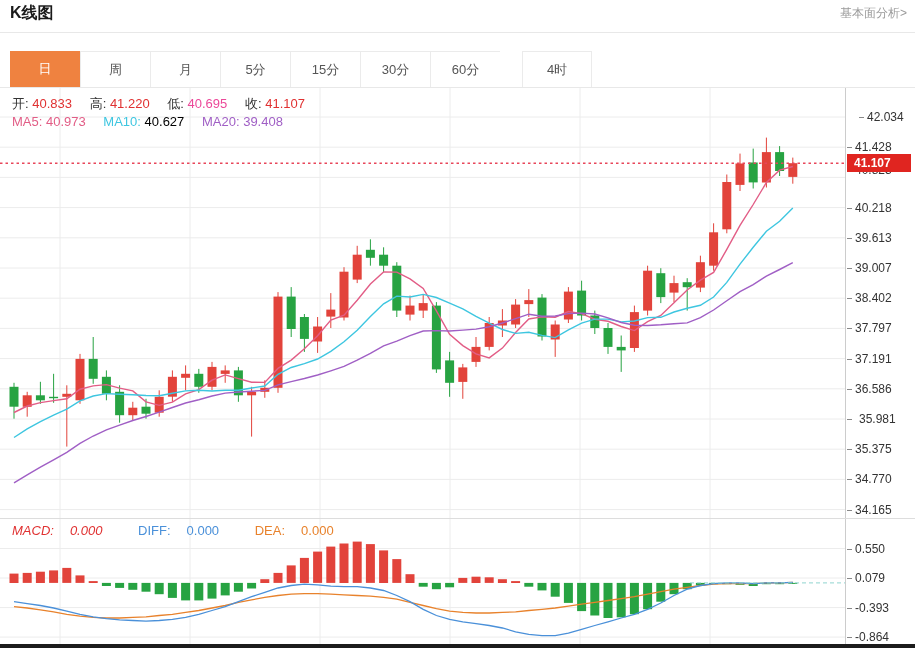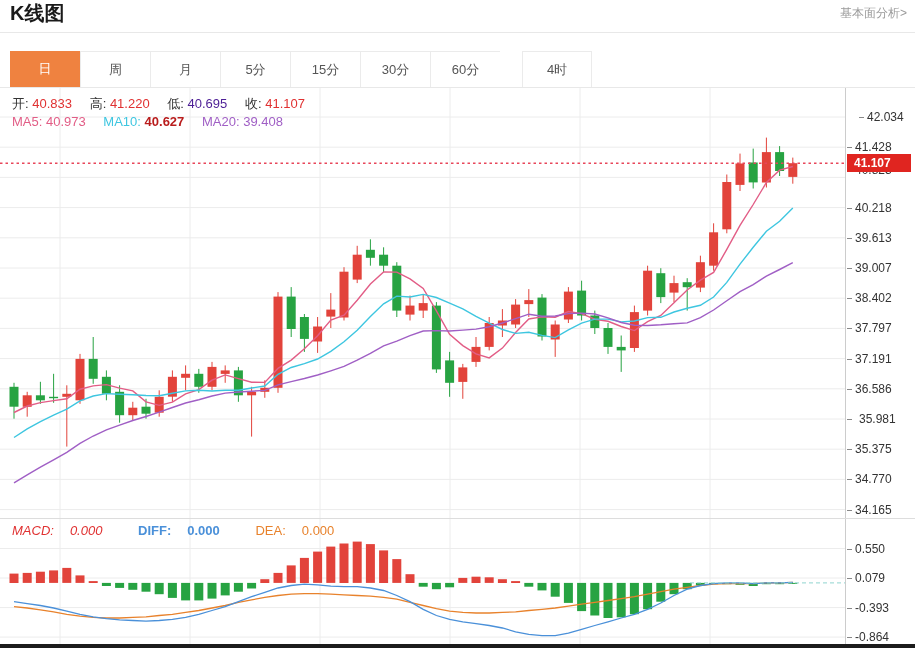--- a/index.html
+++ b/index.html
@@ -1,21 +1,21 @@
 <!DOCTYPE html>
 <html><head>
 <meta charset="utf-8">
 <style>
   * { margin:0; padding:0; box-sizing:border-box; }
   body { background:#f2f2f2; font-family:"Liberation Sans","DejaVu Sans",sans-serif; }
   .app { width:915px; height:648px; background:#fff; position:relative; overflow:hidden; }
 
   .header { height:33px; display:flex; justify-content:space-between; align-items:center;
             padding:0 8px 6px 10px; border-bottom:1px solid #e8e8e8; }
-  .title { font-size:20px; font-weight:bold; color:#1a1a1a; }
+  .title { font-size:16px; font-weight:bold; color:#1a1a1a; }
   .link  { font-size:12px; color:#9a9a9a; cursor:pointer; }
 
   .tabs { margin-top:18px; height:37px; display:flex; border-bottom:1px solid #e8e8e8; }
   .tabs .pad { width:10px; }
   .tab { width:70px; text-align:center; line-height:35px; font-size:13px; color:#555;
          border-left:1px solid #ebebeb; border-top:1px solid #ebebeb; cursor:pointer; background:#fff; }
   .tab:last-of-type { border-right:1px solid #ebebeb;margin-left:22px; }
   .tab.active { color:#fff; border:none; line-height:36px; }
 
   .pane { display:flex; position:relative; }
@@ -226,29 +226,29 @@
           <div class="tick-label" style="top: 384.4px;">34.770</div>
           <div class="tick-label" style="top: 414.6px;">34.165</div>
         </div>
       <div class="info-rows">
         <div class="info-row">
           <span class="lbl">开:</span>
           <span class="val" style="color: rgb(224, 49, 49);">40.833</span>
           <span class="lbl">高:</span>
           <span class="val" style="color: rgb(224, 49, 49);">41.220</span>
           <span class="lbl">低:</span>
-          <span class="val" style="color: #4c1d95;">40.695</span>
+          <span class="val" style="color: #ec4899;">40.695</span>
           <span class="lbl">收:</span>
           <span class="val" style="color: rgb(224, 49, 49);">41.107</span>
         </div>
         <div class="info-row">
           <span id="ma5l" style="color: rgb(226, 93, 134);">MA5:</span>
           <span id="ma5v" class="val" style="color: rgb(226, 93, 134);">40.973</span>
           <span id="ma10l" style="color: rgb(62, 198, 224);">MA10:</span>
-          <span id="ma10v" class="val" style="color: #b91c1c; font-weight: bold;">40.627</span>
+          <span id="ma10v" class="val" style="color: #000000;">40.627</span>
           <span id="ma20l" style="color: rgb(160, 95, 197);">MA20:</span>
           <span id="ma20v" class="val" style="color: rgb(160, 95, 197);">39.408</span>
         </div>
       </div>
     </div>
 
     <div class="pane macd-pane">
       <svg id="macd-svg" width="845" height="125">
           <line x1="60" y1="0" x2="60" y2="125" stroke="#ececec"></line>
           <line x1="190" y1="0" x2="190" y2="125" stroke="#ececec"></line>
@@ -326,21 +326,21 @@
         </svg>
       <div class="axis" id="macd-axis">
           <div class="tick-label" style="top: 22.5px;">0.550</div>
           <div class="tick-label" style="top: 52px;">0.079</div>
           <div class="tick-label" style="top: 81.6px;">-0.393</div>
           <div class="tick-label" style="top: 111.1px;">-0.864</div>
         </div>
       <div class="macd-info">
         <span id="macdTxt" style="color: rgb(224, 49, 49); font-style: italic;">
           <span>MACD:</span><span>0.000</span></span>
-        <span id="diffTxt" style="color: rgb(74, 144, 217); font-weight: bold;">
+        <span id="diffTxt" style="color: rgb(74, 144, 217);">
           <span>DIFF:</span><span>0.000</span></span>
         <span id="deaTxt" style="color: rgb(232, 130, 44);">
           <span>DEA:</span><span>0.000</span></span>
       </div>
     </div>
 
   </div>
 
   <div class="bottom-bar"></div>
 </div>

